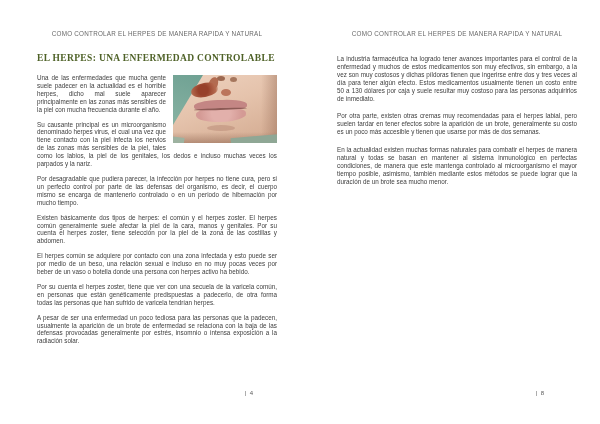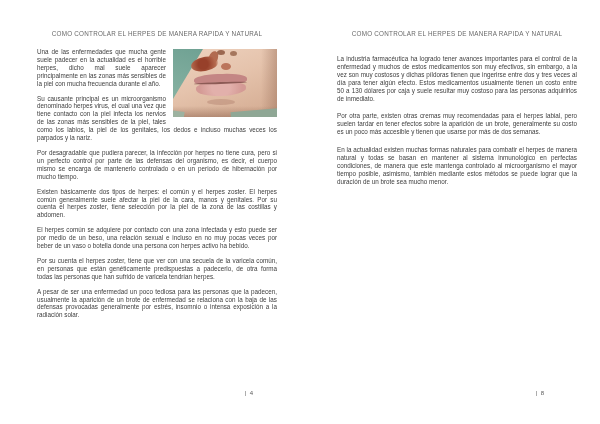--- a/index.html
+++ b/index.html
@@ -58,20 +58,21 @@
         transform:rotate(8deg);}
 </style>
 </head>
 <body>
 
 <div class="canvas">
 
   <div class="page page-left">
     <div class="running-header">COMO CONTROLAR EL HERPES DE MANERA RAPIDA Y NATURAL</div>
 
+    <h1 class="chapter-heading">EL HERPES: UNA ENFERMEDAD CONTROLABLE</h1>
 
     <div class="body-text">
       <div class="photo">
         <div class="shape ph-teal-tl"></div>
         <div class="shape ph-shade-right"></div>
         <div class="shape ph-nostril-a"></div>
         <div class="shape ph-nostril-b"></div>
         <div class="shape ph-lesion-streak"></div>
         <div class="shape ph-lesion-main"></div>
         <div class="shape ph-lesion-dot"></div>

